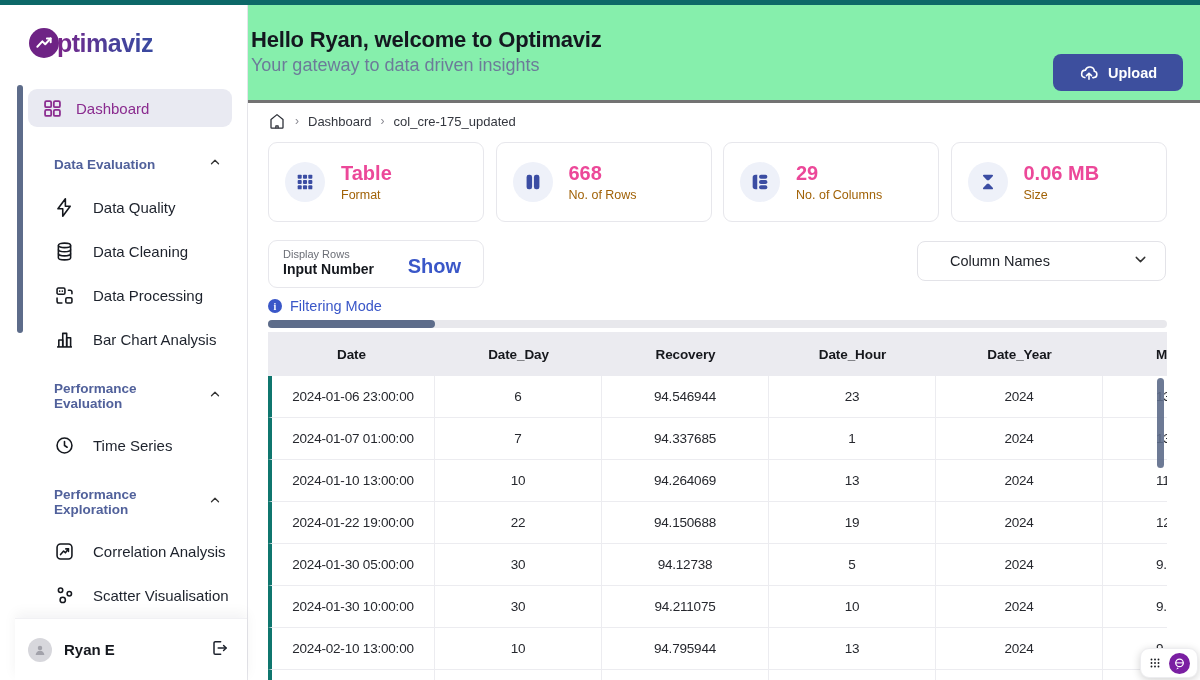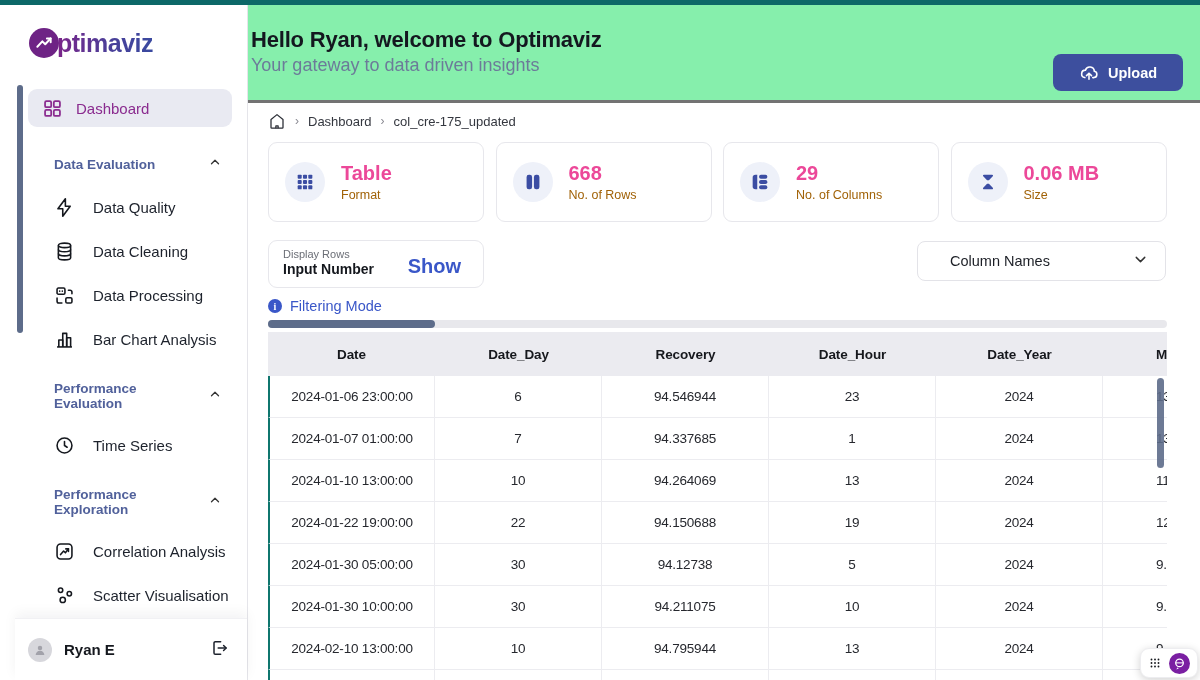--- a/index.html
+++ b/index.html
@@ -85,21 +85,21 @@
 
   .table-wrap { position:absolute; left:268px; top:332px; width:899px; height:348px; overflow:hidden; }
   .tbl { width:1002px; }
   .trow { display:grid; grid-template-columns:repeat(6,167px); }
   .thead-row { background:#ebebf0; height:44px; }
   .hcell { display:flex; align-items:center; justify-content:center; font-size:13.5px; font-weight:700; color:#16181d; letter-spacing:-0.1px; }
   .hcell.lastcol { justify-content:flex-start; padding-left:53px; }
   .body-row { height:42px; background:#fff; }
   .tcell { display:flex; align-items:center; justify-content:center; font-size:13.5px; color:#26282e;
     border-bottom:1px solid #ececf0; border-right:1px solid #ececf0; letter-spacing:-0.2px; }
-  .trow .tcell:first-child { border-left:2px solid #0f766e;text-align:right; }
+  .trow .tcell:first-child { border-left:4px solid #0f766e;text-align:right; }
   .tcell.lastcol { justify-content:flex-start; padding-left:53px; border-right:none; }
   .partial-row { height:14px; }
   .partial-row .tcell { border-bottom:none; }
 
   .vscroll { position:absolute; right:3px; top:46px; width:7px; height:90px; background:#5d6c8a; border-radius:4px; opacity:0.9; cursor:pointer; }
 
   
   .float-pill { position:absolute; left:1140px; top:648px; width:58px; height:30px; background:#fff; border:1px solid #ededf0;
     border-radius:9px; box-shadow:0 2px 8px rgba(0,0,0,0.18); display:flex; align-items:center; justify-content:space-evenly; z-index:40; }
   .dots-ic { color:#16181d; cursor:pointer; display:flex; }

